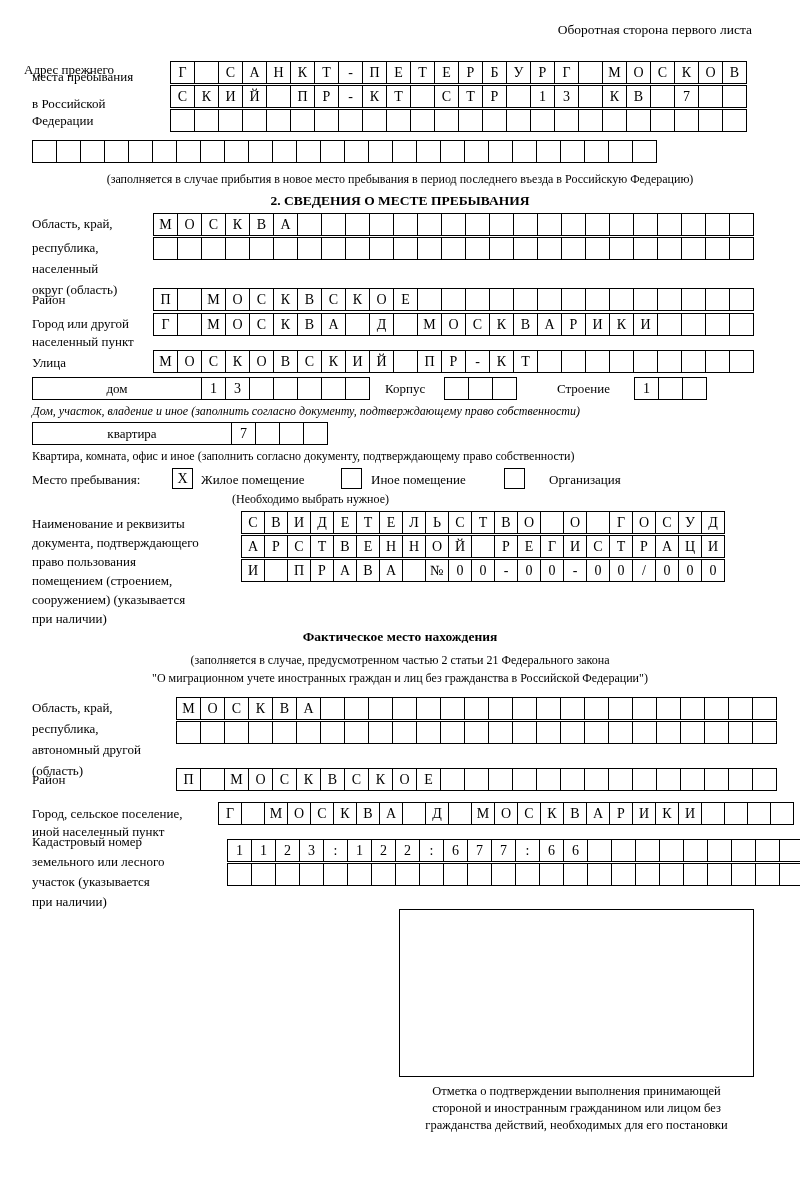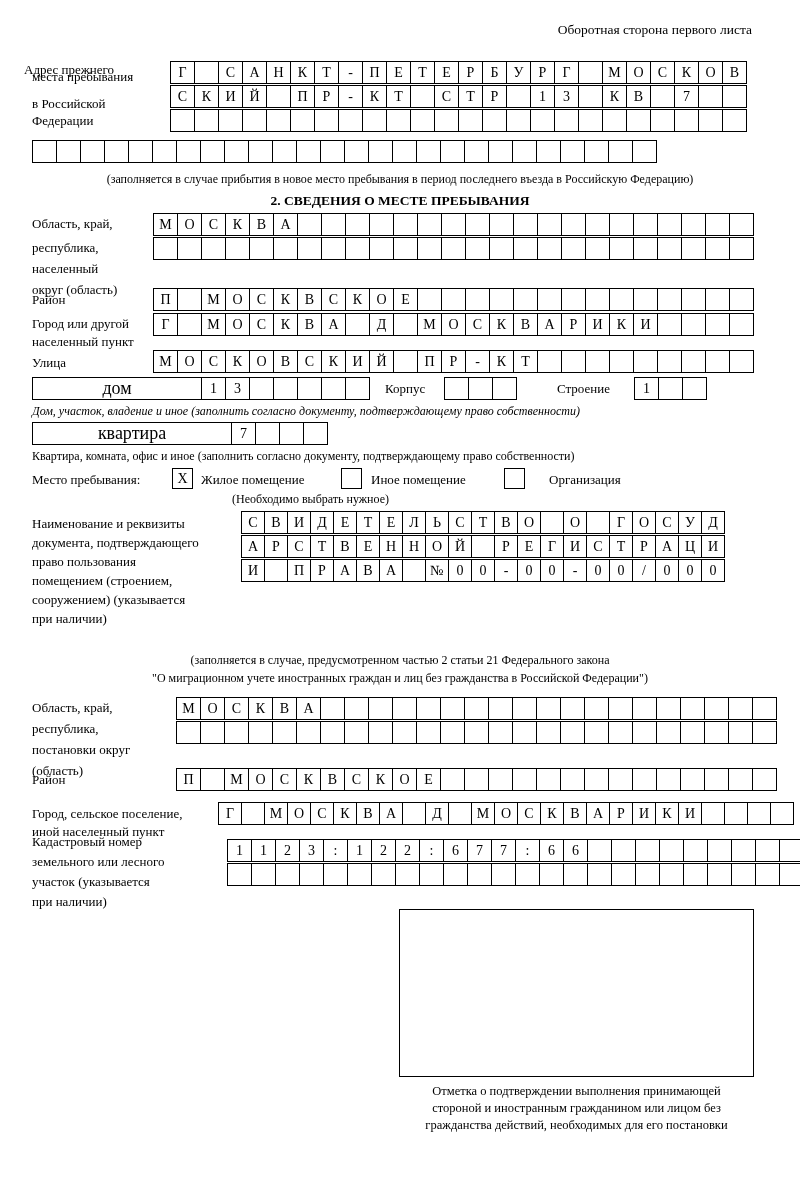--- a/index.html
+++ b/index.html
@@ -36,21 +36,21 @@
     position:absolute;
     border:1px solid #000;
     box-sizing:border-box;
     background:#fff;
   }
   .wide-label-box{
     position:absolute;
     border:1px solid #000;
     box-sizing:border-box;
     display:flex;align-items:center;justify-content:center;
-    font-size:18px;
+    font-size:13px;
     background:#fff;
   }
   .sect-title{
     position:absolute;width:100%;text-align:center;font-weight:bold;font-size:13.5px;
   }
   .note{position:absolute;text-align:center;width:100%;font-size:12px;}
   .bigbox{
     position:absolute;border:1px solid #000;box-sizing:border-box;background:#fff;
   }
   .footnote{
@@ -441,26 +441,27 @@
       <div class="cell" style="width: 24px;">0</div>
       <div class="cell" style="width: 24px;">-</div>
       <div class="cell" style="width: 24px;">0</div>
       <div class="cell" style="width: 24px;">0</div>
       <div class="cell" style="width: 24px;">/</div>
       <div class="cell" style="width: 24px;">0</div>
       <div class="cell" style="width: 24px;">0</div>
       <div class="cell" style="width: 24px;">0</div>
     </div>
 
+  <div class="sect-title" style="top:629px;">Фактическое место нахождения</div>
   <div class="note" style="top:653px;">(заполняется в случае, предусмотренном частью 2 статьи 21 Федерального закона</div>
   <div class="note" style="top:671px;">"О миграционном учете иностранных граждан и лиц без гражданства в Российской Федерации")</div>
 
   <div class="lbl" style="left:32px;top:700px;">Область, край,</div>
   <div class="lbl" style="left:32px;top:721px;">республика,</div>
-  <div class="lbl" style="left:32px;top:742px;">постановки округ</div>
+  <div class="lbl" style="left:32px;top:742px;">автономный другой</div>
   <div class="lbl" style="left:32px;top:763px;">(область)</div>
 
   <div class="cells" id="alr1" style="left:176px;top:697px;">
       <div class="cell">М</div>
       <div class="cell">О</div>
       <div class="cell">С</div>
       <div class="cell">К</div>
       <div class="cell">В</div>
       <div class="cell">А</div>
       <div class="cell"></div>

